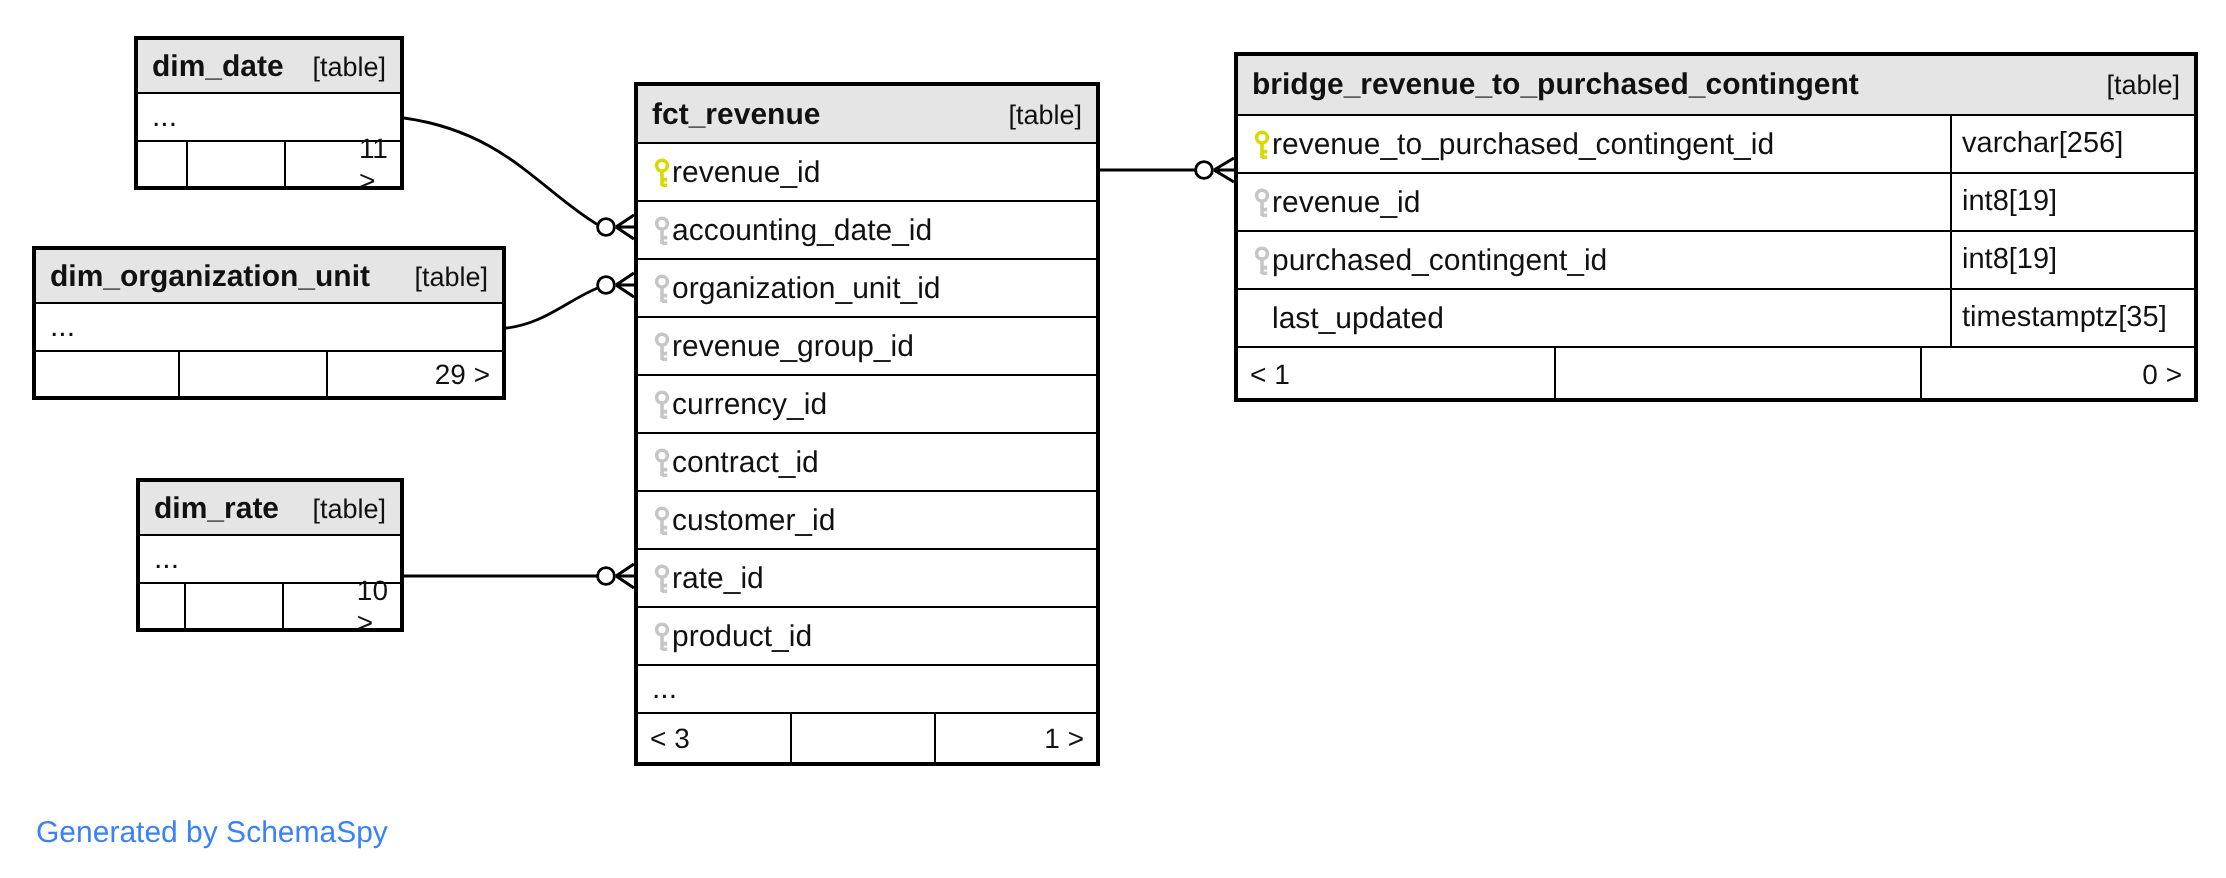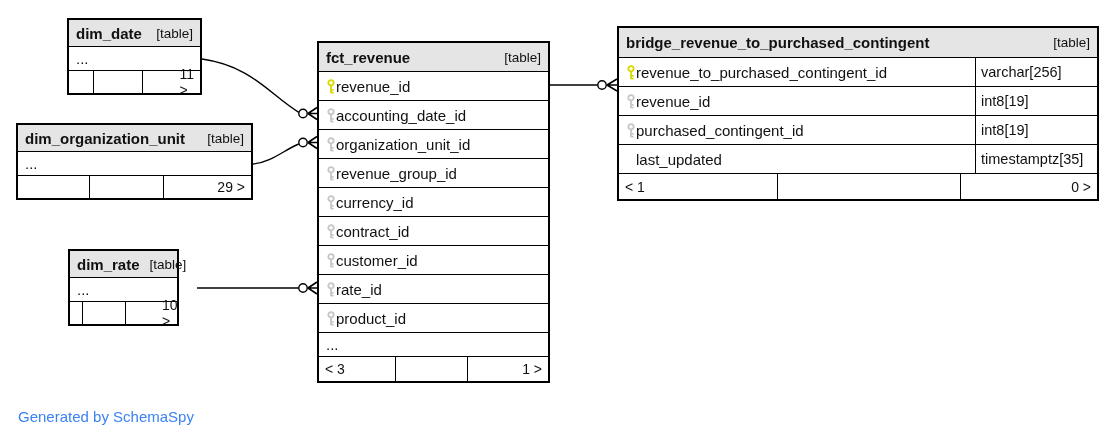--- a/index.html
+++ b/index.html
@@ -53,21 +53,21 @@
   .dim .more{height:24px;}
   .dim .foot{height:22px;}
   #t-date{left:67px;top:18px;width:135px;}
   #t-date .fcell:nth-child(1){width:46px;}
   #t-date .fcell:nth-child(2){width:32px;}
   #t-date .fcell:nth-child(3){width:53px;}
   #t-org{left:16px;top:123px;width:237px;}
   #t-org .fcell:nth-child(1){width:98px;}
   #t-org .fcell:nth-child(2){width:58px;}
   #t-org .fcell:nth-child(3){width:77px;}
-  #t-rate{left:68px;top:249px;width:111px;}
+  #t-rate{left:68px;top:239px;width:134px;}
   #t-rate .fcell:nth-child(1){width:45px;}
   #t-rate .fcell:nth-child(2){width:32px;}
   #t-rate .fcell:nth-child(3){width:48px;}
 
   #gen-note{position:absolute;left:18px;top:408px;font-size:15px;color:#3b82f6;}
 </style>
 </head>
 <body>
 
 <svg id="connectors" viewBox="0 0 1113 439" xmlns="http://www.w3.org/2000/svg">

